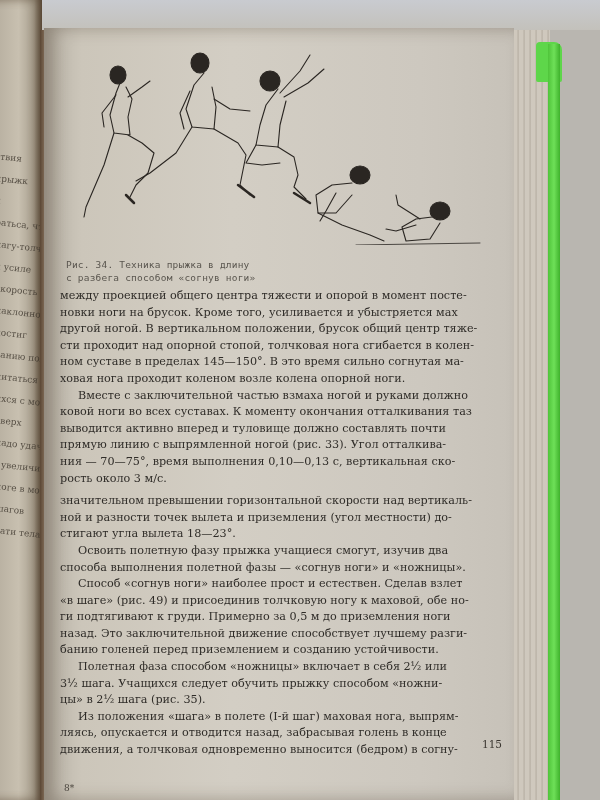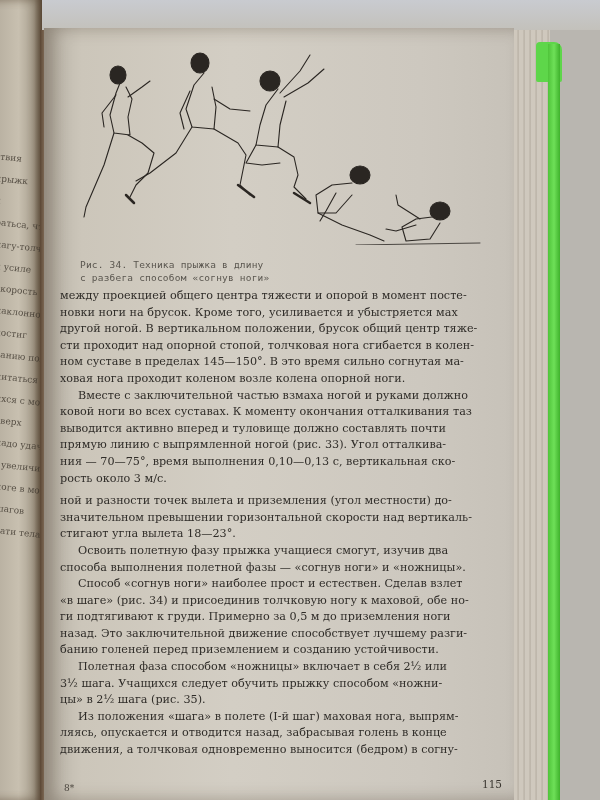--- a/index.html
+++ b/index.html
@@ -43,34 +43,34 @@
       background: linear-gradient(90deg, #4fc43a 0%, #6ee058 50%, #3fb22c 100%);
     }
     .cover-edge-top {
       position: absolute; left: 536px; top: 42px; width: 26px; height: 40px;
       background: #5ed64a; border-radius: 4px 8px 2px 2px;
     }
     .illustration {
       position: absolute; left: 80px; top: 35px; width: 420px; height: 210px;
     }
     .caption {
-      position: absolute; left: 80px; top: 258px; width: 220px;
+      position: absolute; left: 66px; top: 258px; width: 220px;
       font-family: "DejaVu Sans Mono", monospace; font-size: 9.5px; line-height: 13px;
       color: #5a564f; letter-spacing: 0.2px;
     }
     .body-text {
       position: absolute; left: 60px; top: 288px; width: 450px;
       font-family: "DejaVu Serif", serif; font-size: 11.2px; line-height: 16.6px;
       color: #2f2c28; text-align: justify;
     }
     .body-text .line { display: block; white-space: nowrap; overflow: hidden; }
     .body-text .indent { padding-left: 18px; }
     .body-text .gap { height: 6px; }
     .page-number {
-      position: absolute; left: 482px; top: 778px; font-size: 10.5px; color: #3a3630;
+      position: absolute; left: 482px; top: 738px; font-size: 10.5px; color: #3a3630;
       font-family: "DejaVu Serif", serif;
     }
     .signature-mark {
       position: absolute; left: 64px; top: 783px; font-size: 9px; color: #4a453e;
       font-family: "DejaVu Serif", serif;
     }
   </style>
 </head>
 <body>
 
@@ -165,27 +165,27 @@
     <span class="line">сти проходит над опорной стопой, толчковая нога сгибается в колен-</span>
     <span class="line">ном суставе в пределах 145—150°. В это время сильно согнутая ма-</span>
     <span class="line">ховая нога проходит коленом возле колена опорной ноги.</span>
     <span class="line indent">Вместе с заключительной частью взмаха ногой и руками должно</span>
     <span class="line">ковой ноги во всех суставах. К моменту окончания отталкивания таз</span>
     <span class="line">выводится активно вперед и туловище  должно  составлять почти</span>
     <span class="line">прямую линию с выпрямленной ногой (рис. 33).  Угол отталкива-</span>
     <span class="line">ния — 70—75°, время выполнения 0,10—0,13 с, вертикальная ско-</span>
     <span class="line">рость около 3 м/с.</span>
     <span class="line gap"></span>
+    <span class="line">значительном превышении горизонтальной скорости над вертикаль-</span>
     <span class="line">ной и разности точек вылета и приземления (угол местности) до-</span>
-    <span class="line">значительном превышении горизонтальной скорости над вертикаль-</span>
     <span class="line">стигают угла вылета 18—23°.</span>
     <span class="line indent">Освоить полетную фазу прыжка  учащиеся  смогут, изучив два</span>
     <span class="line">способа выполнения полетной фазы — «согнув ноги» и «ножницы».</span>
     <span class="line indent">Способ «согнув ноги» наиболее прост и естествен. Сделав взлет</span>
-    <span class="line">«в шаге» (рис. 34) и присоединив толчковую ногу к маховой, обе но-</span>
+    <span class="line">«в шаге» (рис. 49) и присоединив толчковую ногу к маховой, обе но-</span>
     <span class="line">ги подтягивают к груди. Примерно за 0,5 м до приземления  ноги</span>
     <span class="line">назад. Это заключительной движение способствует лучшему разги-</span>
     <span class="line">банию голеней перед приземлением и созданию устойчивости.</span>
     <span class="line indent">Полетная фаза способом  «ножницы»  включает в себя 2½ или</span>
     <span class="line">3½ шага. Учащихся следует  обучить  прыжку способом «ножни-</span>
     <span class="line">цы» в 2½ шага (рис. 35).</span>
     <span class="line indent">Из положения «шага» в полете (I-й шаг) маховая нога, выпрям-</span>
     <span class="line">ляясь, опускается и отводится  назад,  забрасывая  голень в конце</span>
     <span class="line">движения, а толчковая одновременно выносится (бедром) в согну-</span>
   </div>

